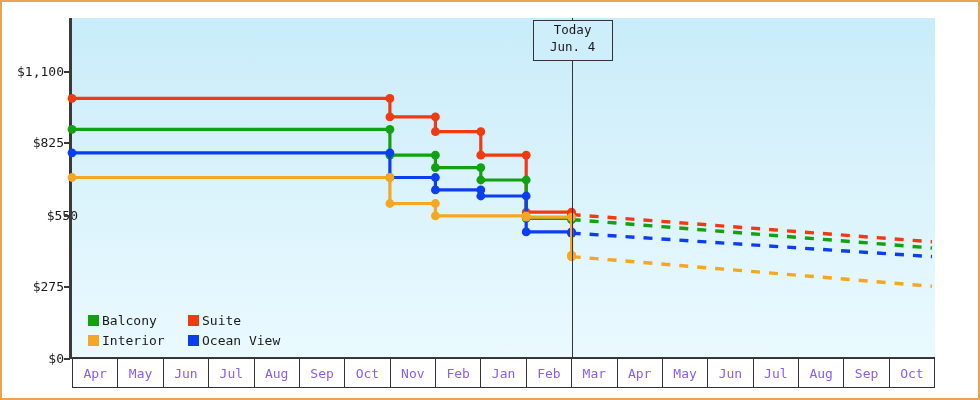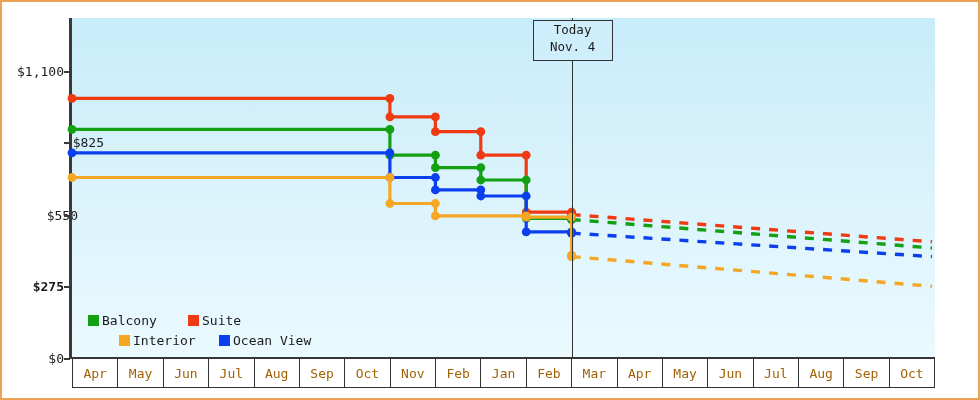--- a/index.html
+++ b/index.html
@@ -121,21 +121,21 @@
     z-index: 30;
   }
   .x-cell {
     flex: 1 1 0;
     border-right: 1px solid #333333;
     box-sizing: border-box;
     display: flex;
     align-items: center;
     justify-content: center;
     font-size: 13px;
-    color: #a16207;
+    color: #8b5cf6;
     text-align: right;
   }
   .x-cell:last-child { border-right: none; }
   .x-axis-baseline {
     position: absolute;
     left: 69px;
     top: 357px;
     width: 866px;
     height: 2px;
     background: #3a3a3a;
@@ -156,29 +156,29 @@
 
   <div class="plot-bg"></div>
 
   <div class="y-axis-line"></div>
   <div class="x-axis-baseline"></div>
 
   <div class="y-tick-wrap" style="top:64px;">
     <div class="y-tick-label">$1,100</div>
     <div class="y-tick-mark" style="top:7px;"></div>
   </div>
-  <div class="y-tick-wrap" style="top:135px;padding-left:40px;">
+  <div class="y-tick-wrap" style="top:135px;">
     <div class="y-tick-label">$825</div>
     <div class="y-tick-mark" style="top:7px;"></div>
   </div>
   <div class="y-tick-wrap" style="top:208px;padding-left:14px;">
     <div class="y-tick-label">$550</div>
     <div class="y-tick-mark" style="top:7px;"></div>
   </div>
-  <div class="y-tick-wrap" style="top:279px;font-weight:bold;">
+  <div class="y-tick-wrap" style="top:279px;">
     <div class="y-tick-label">$275</div>
     <div class="y-tick-mark" style="top:7px;"></div>
   </div>
   <div class="y-tick-wrap" style="top:351px;">
     <div class="y-tick-label">$0</div>
     <div class="y-tick-mark" style="top:7px;"></div>
   </div>
 
   <svg class="overlay" id="series-svg" viewBox="0 0 980 400">
       <g>
@@ -243,36 +243,36 @@
         <circle cx="571.6" cy="255.4" r="4.4" fill="#f5a623"></circle>
         <circle cx="571.6" cy="256.6" r="4.4" fill="#f5a623"></circle>
         <line x1="571.6315789473683" y1="256.6181818181818" x2="932" y2="286.2909090909091" stroke="#f5a623" stroke-width="3.4" stroke-dasharray="9 9" stroke-linecap="butt"></line>
         <circle cx="571.6315789473683" cy="256.6181818181818" r="4.4" fill="#f5a623"></circle>
       </g>
     </svg>
 
   <div class="today-line" id="today-line" style="left: 571.632px; top: 18px; height: 340px;"></div>
   <div class="today-box" id="today-box" style="left: 532.632px; top: 20px; width: 78px;">
     <div>Today</div>
-    <div>Nov. 4</div>
+    <div>Jun. 4</div>
   </div>
 
   <div class="legend" style="left:88px; top:310px;">
     <div class="legend-row">
       <div class="legend-item" style="width:100px;">
         <div class="legend-swatch" id="sw0" style="background: rgb(19, 160, 18);"></div>
         <div class="legend-label">Balcony</div>
       </div>
       <div class="legend-item">
         <div class="legend-swatch" id="sw1" style="background: rgb(239, 58, 18);"></div>
         <div class="legend-label">Suite</div>
       </div>
     </div>
     <div class="legend-row">
-      <div class="legend-item" style="width:100px;margin-left:31px;">
+      <div class="legend-item" style="width:100px;">
         <div class="legend-swatch" id="sw2" style="background: rgb(245, 166, 35);"></div>
         <div class="legend-label">Interior</div>
       </div>
       <div class="legend-item">
         <div class="legend-swatch" id="sw3" style="background: rgb(11, 63, 238);"></div>
         <div class="legend-label">Ocean View</div>
       </div>
     </div>
   </div>
 

